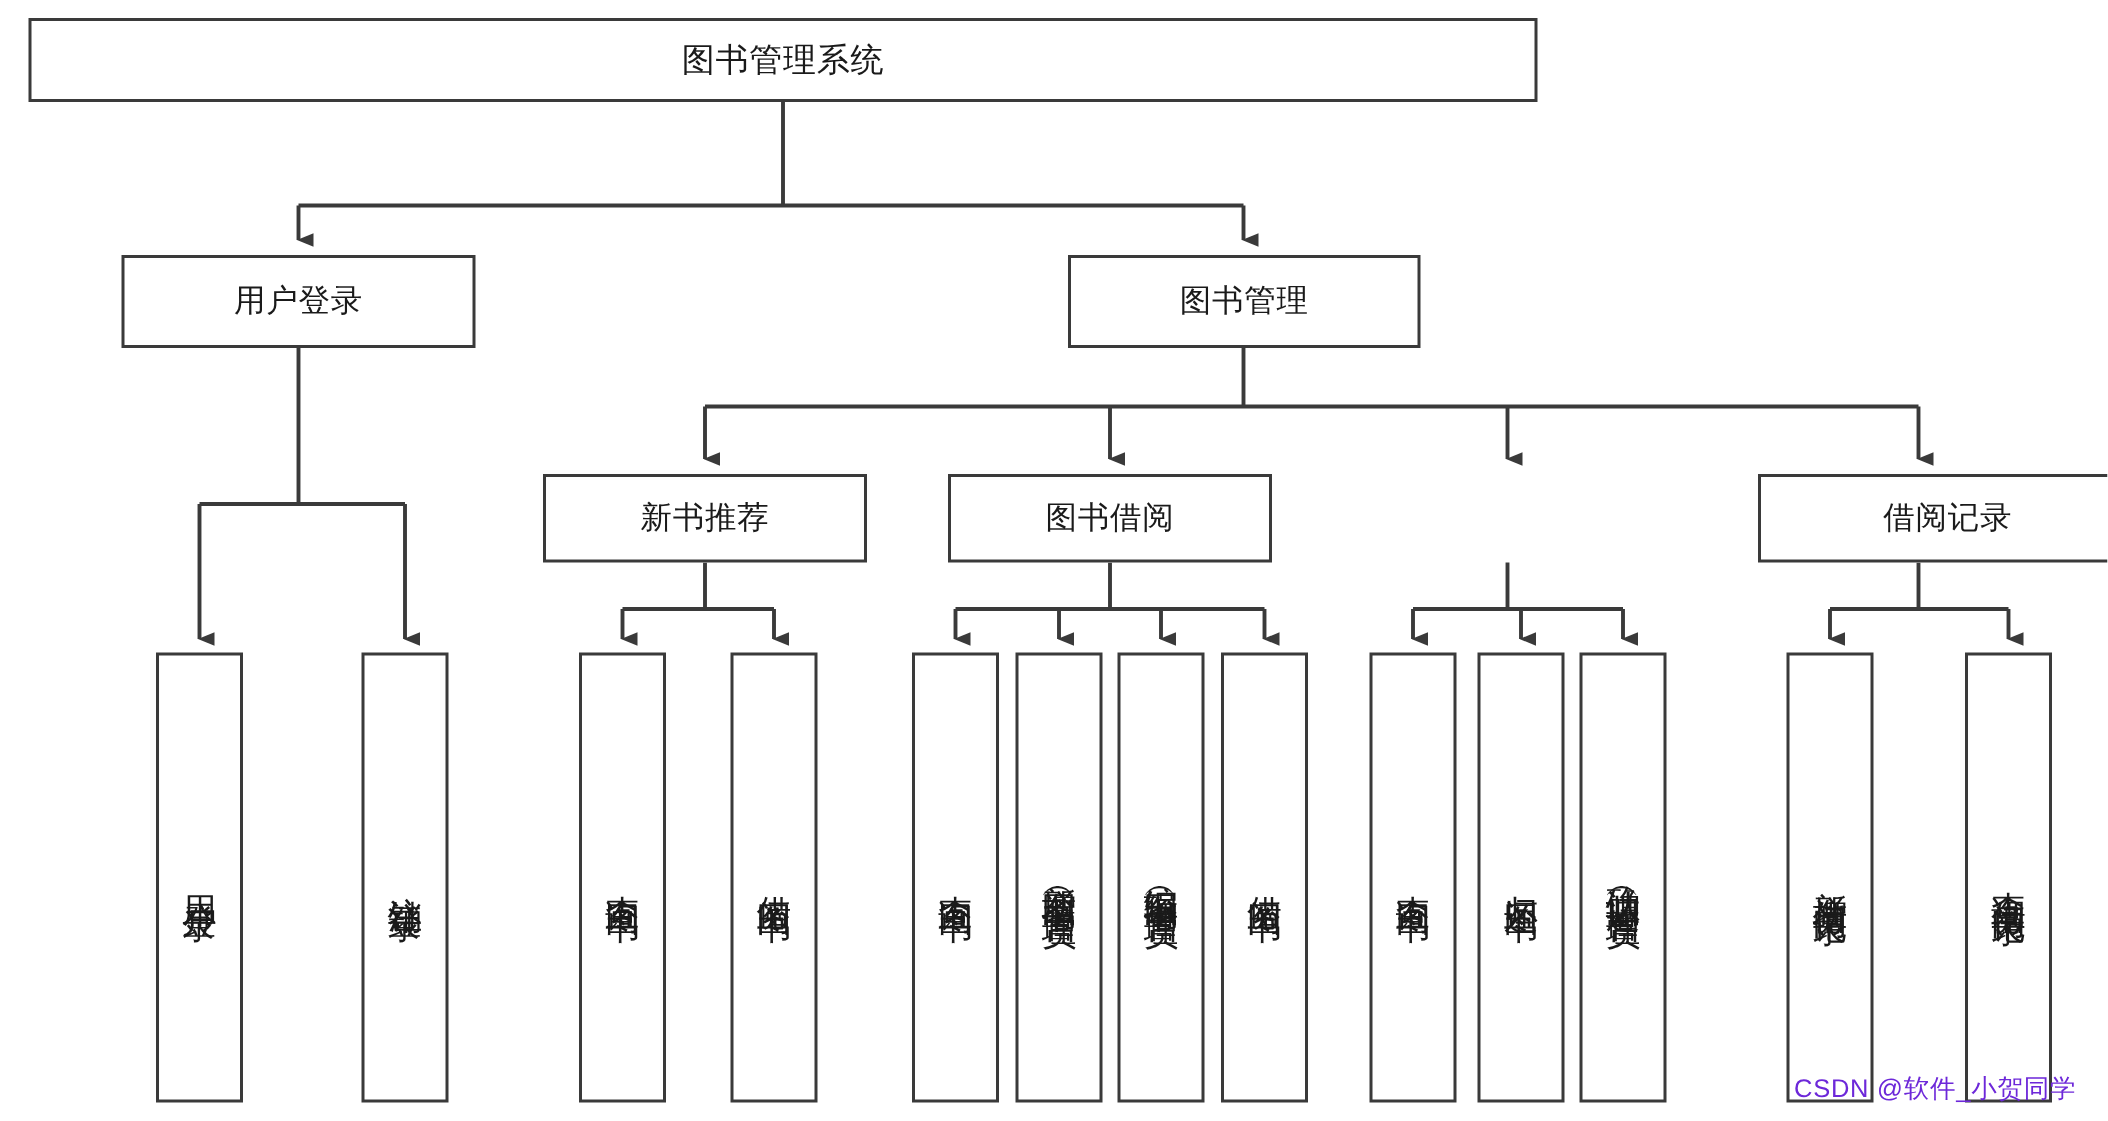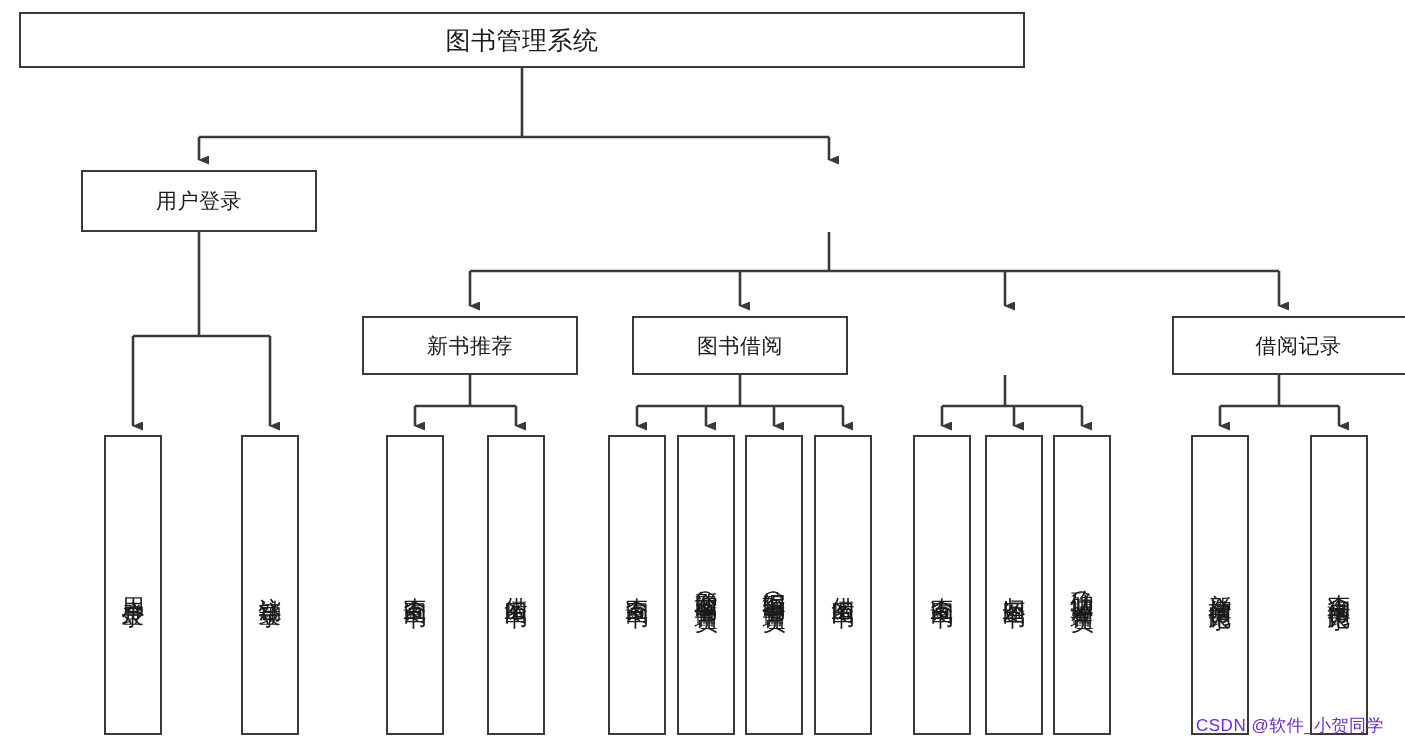--- a/index.html
+++ b/index.html
@@ -41,21 +41,21 @@
     text-align: center;
     line-height: 1.14;
   }
   
   .node.horiz .node-label {
     font-size: 21px;
     letter-spacing: 0.5px;
     white-space: nowrap;
   }
   .node.root .node-label {
-    font-size: 25px;
+    font-size: 22px;
   }
   
   .node.vert {
     align-items: center;
     justify-content: center;
     padding: 4px 0;
   }
   .node.vert .node-label {
     writing-mode: vertical-rl;
     text-orientation: upright;
@@ -127,20 +127,23 @@
     </g>
   </svg>
 
   <div class="node horiz root" style="left:19px; top:12px; width:1006px; height:56px;">
     <span class="node-label">图书管理系统</span>
   </div>
 
   <div class="node horiz" style="left:81px; top:170px; width:236px; height:62px;">
     <span class="node-label">用户登录</span>
   </div>
+  <div class="node horiz" style="left:712px; top:170px; width:235px; height:62px;">
+    <span class="node-label">图书管理</span>
+  </div>
 
   <div class="node horiz" style="left:632px; top:316px; width:216px; height:59px;">
     <span class="node-label">图书借阅</span>
   </div>
   <div class="node horiz" style="left:362px; top:316px; width:216px; height:59px;">
     <span class="node-label">新书推荐</span>
   </div>
   <div class="node horiz" style="left:1172px; top:316px; width:253px; height:59px;">
     <span class="node-label">借阅记录</span>
   </div>

